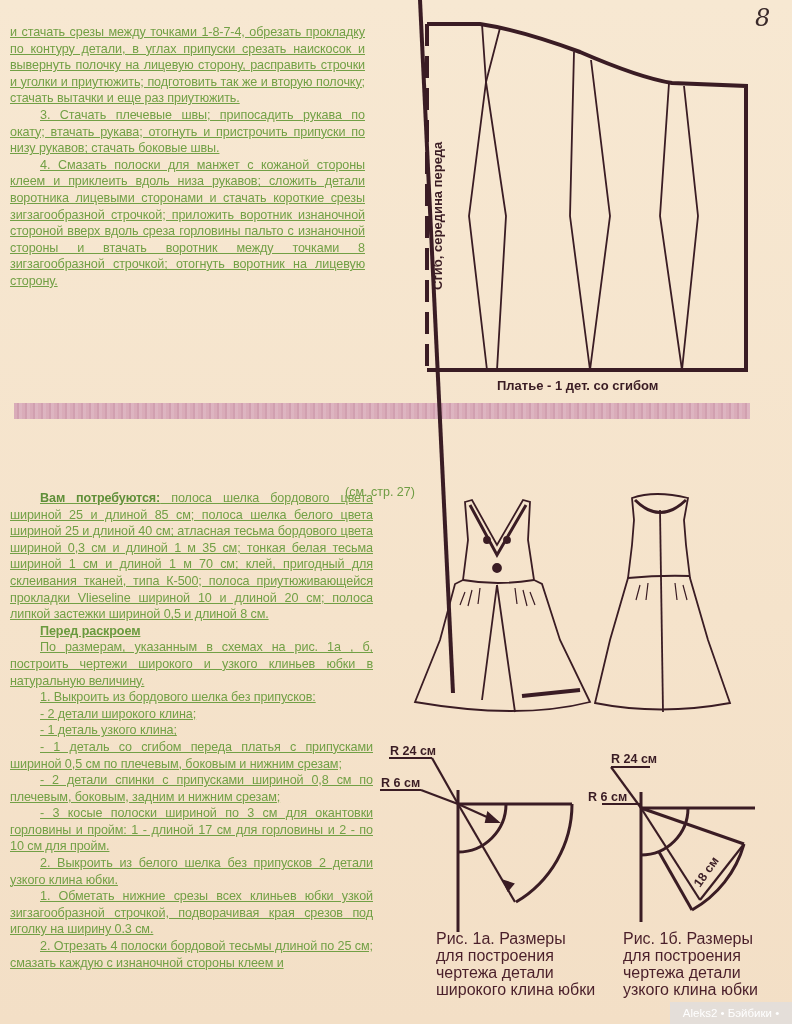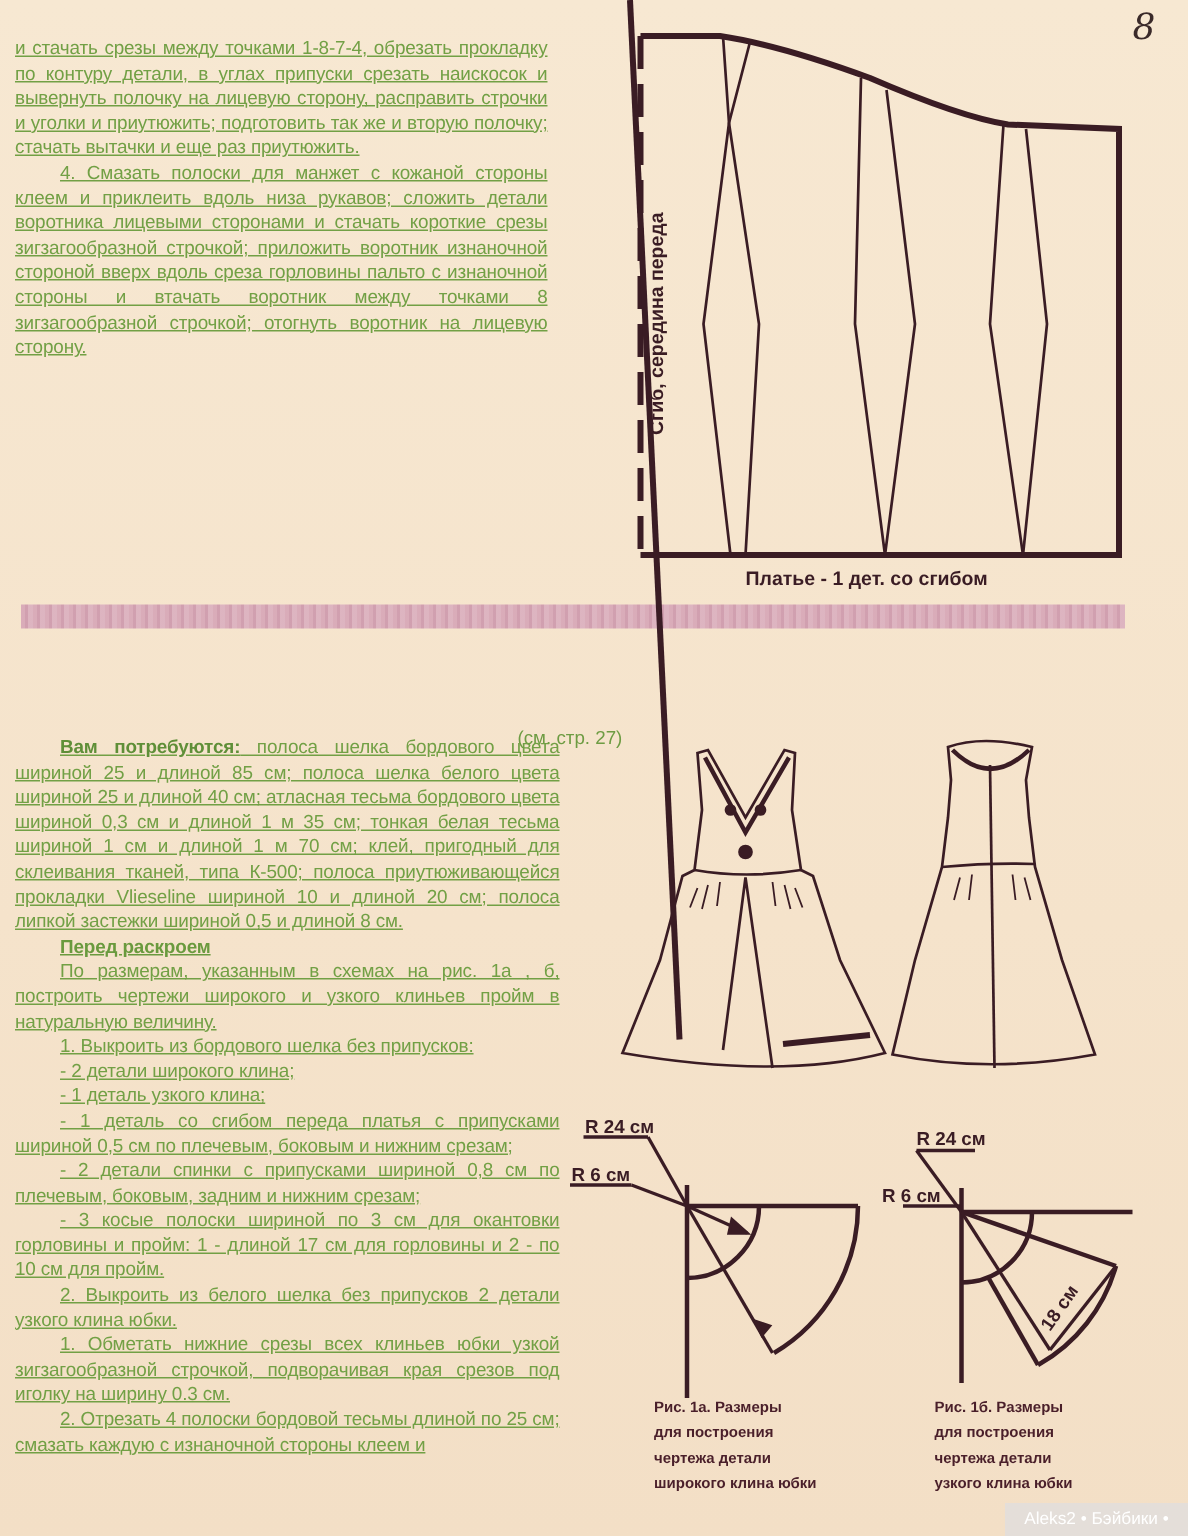--- a/index.html
+++ b/index.html
@@ -16,34 +16,35 @@
   .txt p { margin:0;text-decoration:underline; }
   .txt .ind { text-indent:30px; }
   .txt .sub { text-indent:30px; font-weight:bold; color:#6a9a3e; }
   .txt b { color:#5f8f38; }
   .pagenum { position:absolute; left:755px; top:4px; font-family:"DejaVu Serif", serif; font-style:italic; font-size:24px; color:#3a2a2a; }
   .band { position:absolute; left:14px; top:403px; width:736px; height:16px;
     background:repeating-linear-gradient(90deg,#d8a9b8 0 3px,#cf9cae 3px 5px,#dcb2c0 5px 8px); opacity:0.95; }
   .title { position:absolute; left:190px; top:434px; font-size:17px; font-weight:bold; color:#6e9c43; letter-spacing:0.2px; }
   .title .flowers { color:#6b2b3b; font-size:13px; margin-right:4px; letter-spacing:-2px; }
   .seepage { position:absolute; left:345px; top:485px; font-size:12.5px; color:#6e9c43; }
-  .caption { position:absolute; font-size:10px; font-weight:bold; color:#4a1f2a; line-height:17px; }
+  .caption { position:absolute; font-size:16px; font-weight:normal; color:#4a1f2a; line-height:17px; }
   .watermark { position:absolute; right:0; bottom:0; width:122px; height:22px; background:rgba(225,222,220,0.85);
     color:#ffffff; font-size:11.5px; line-height:22px; text-align:center; }
   svg { position:absolute; overflow:visible; }
 </style>
 </head>
 <body>
 
 <div class="page">
 
   <div class="pagenum">8</div>
 
   <div class="txt" style="left:10px; top:24px; width:355px;">
     <p>и стачать срезы между точками 1-8-7-4, обрезать прокладку по контуру детали, в углах припуски срезать наискосок и вывернуть полочку на лицевую сторону, расправить строчки и уголки и приутюжить; подготовить так же и вторую полочку; стачать вытачки и еще раз приутюжить.</p>
+    <p class="ind">3. Стачать плечевые швы; припосадить рукава по окату; втачать рукава; отогнуть и пристрочить припуски по низу рукавов; стачать боковые швы.</p>
     <p class="ind">4. Смазать полоски для манжет с кожаной стороны клеем и приклеить вдоль низа рукавов; сложить детали воротника лицевыми сторонами и стачать короткие срезы зигзагообразной строчкой; приложить воротник изнаночной стороной вверх вдоль среза горловины пальто с изнаночной стороны и втачать воротник между точками 8 зигзагообразной строчкой; отогнуть воротник на лицевую сторону.</p>
   </div>
 
   <svg width="792" height="400" style="left:0;top:0;">
     <g stroke="#3a1c24" fill="none">
 
       <path d="M427 24 L480 24 Q520 30 580 52 Q640 78 672 83 L746 86 L746 370 L427 370" stroke-width="4"></path>
 
       <line x1="427" y1="24" x2="427" y2="370" stroke-width="4" stroke-dasharray="22 10"></line>
 
@@ -60,21 +61,21 @@
     <text x="497" y="390" font-family="Liberation Sans, sans-serif" font-size="13" font-weight="bold" fill="#3a1c24">Платье - 1 дет. со сгибом</text>
   </svg>
 
   <div class="band"></div>
 
   <div class="seepage">(см. стр. 27)</div>
 
   <div class="txt" style="left:10px; top:490px; width:363px;">
     <p class="ind"><b>Вам потребуются:</b><span> полоса шелка бордового цвета шириной 25 и длиной 85 см; полоса шелка белого цвета шириной 25 и длиной 40 см; атласная тесьма бордового цвета шириной 0,3 см и длиной 1 м 35 см; тонкая белая тесьма шириной 1 см и длиной 1 м 70 см; клей, пригодный для склеивания тканей, типа К-500; полоса приутюживающейся прокладки Vlieseline шириной 10 и длиной 20 см; полоса липкой застежки шириной 0,5 и длиной 8 см.</span></p>
     <p class="sub">Перед раскроем</p>
-    <p class="ind">По размерам, указанным в схемах на рис. 1а , б, построить чертежи широкого и узкого клиньев пройм в натуральную величину.</p>
+    <p class="ind">По размерам, указанным в схемах на рис. 1а , б, построить чертежи широкого и узкого клиньев юбки в натуральную величину.</p>
     <p class="ind">1. Выкроить из бордового шелка без припусков:</p>
     <p class="ind">- 2 детали широкого клина;</p>
     <p class="ind">- 1 деталь узкого клина;</p>
     <p class="ind">- 1 деталь со сгибом переда платья с припусками шириной 0,5 см по плечевым, боковым и нижним срезам;</p>
     <p class="ind">- 2 детали спинки с припусками шириной 0,8 см по плечевым, боковым, задним и нижним срезам;</p>
     <p class="ind">- 3 косые полоски шириной по 3 см для окантовки горловины и пройм: 1 - длиной 17 см для горловины и 2 - по 10 см для пройм.</p>
     <p class="ind">2. Выкроить из белого шелка без припусков 2 детали узкого клина юбки.</p>
     <p class="ind">1. Обметать нижние срезы всех клиньев юбки узкой зигзагообразной строчкой, подворачивая края срезов под иголку на ширину 0.3 см.</p>
     <p class="ind">2. Отрезать 4 полоски бордовой тесьмы длиной по 25 см; смазать каждую с изнаночной стороны клеем и</p>
   </div>

